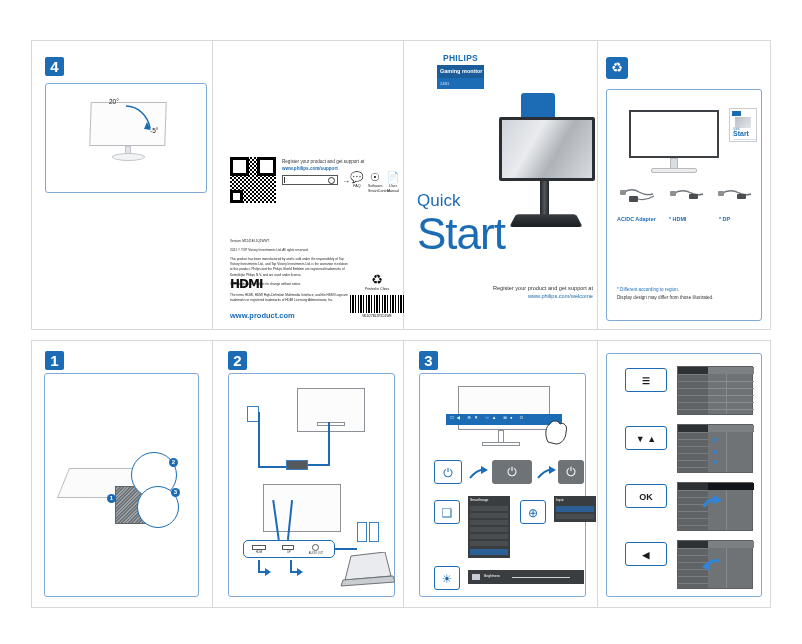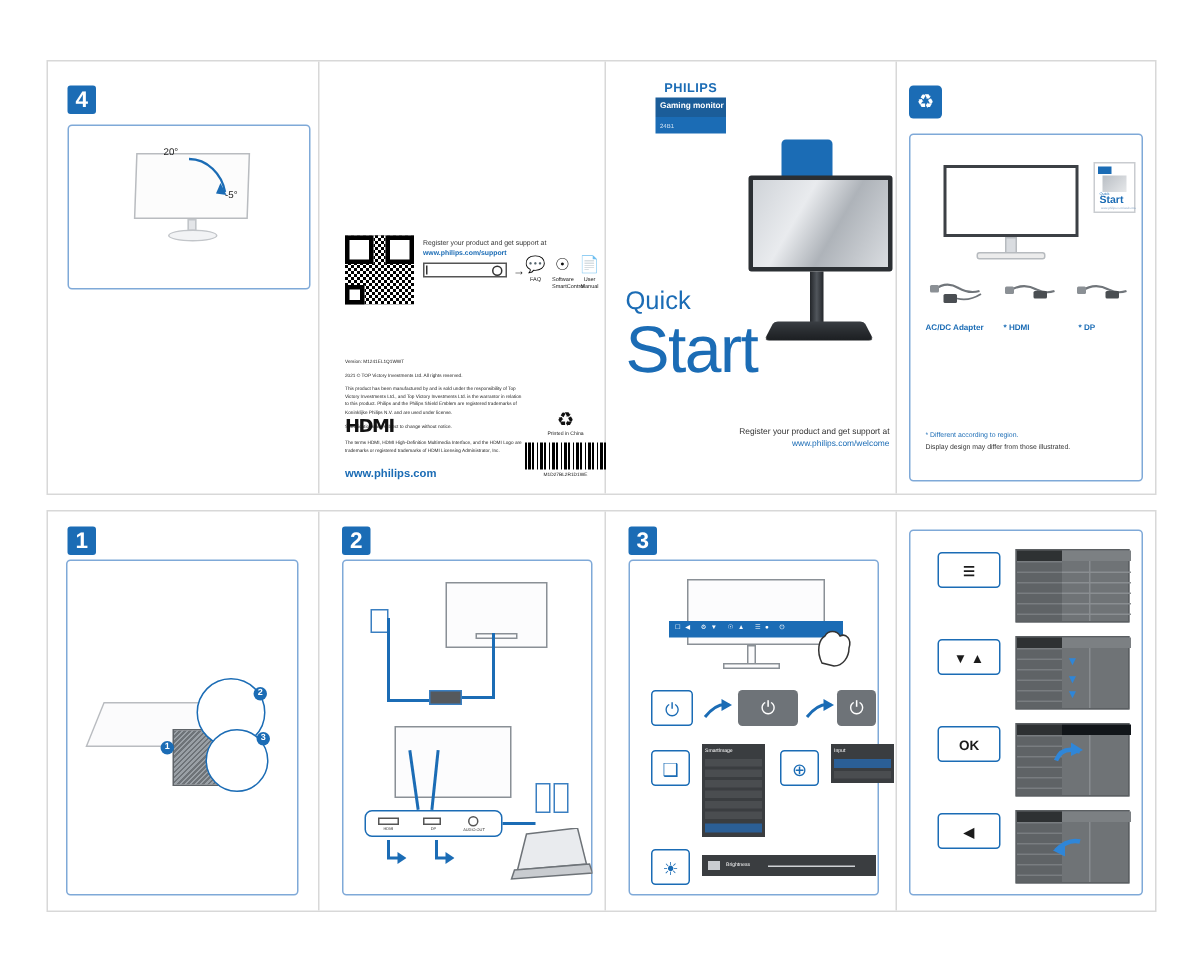--- a/index.html
+++ b/index.html
@@ -222,21 +222,21 @@
 
       <div class="fineprint">
         <p>Version: M1241EL1Q1WWT</p>
         <p>2021 © TOP Victory Investments Ltd. All rights reserved.</p>
         <p>This product has been manufactured by and is sold under the responsibility of Top Victory Investments Ltd., and Top Victory Investments Ltd. is the warrantor in relation to this product. Philips and the Philips Shield Emblem are registered trademarks of Koninklijke Philips N.V. and are used under license.</p>
         <p>Specifications are subject to change without notice.</p>
       </div>
 
       <div class="hdmilogo">HDMI</div>
       <div class="hdmitxt">The terms HDMI, HDMI High-Definition Multimedia Interface, and the HDMI Logo are trademarks or registered trademarks of HDMI Licensing Administrator, Inc.</div>
-      <div class="phurl">www.philips.com</div>
+      <div class="phurl">www.product.com</div>
 
       <div class="recyc">
         <span class="tri">♻</span>
         <span>Printed in China</span>
       </div>
       <div class="barcode"></div>
       <div class="barnum">M1D27BL2R1D1WE</div>
     </div>
 
     <div class="pCov" style="position:absolute;text-decoration:underline;">

